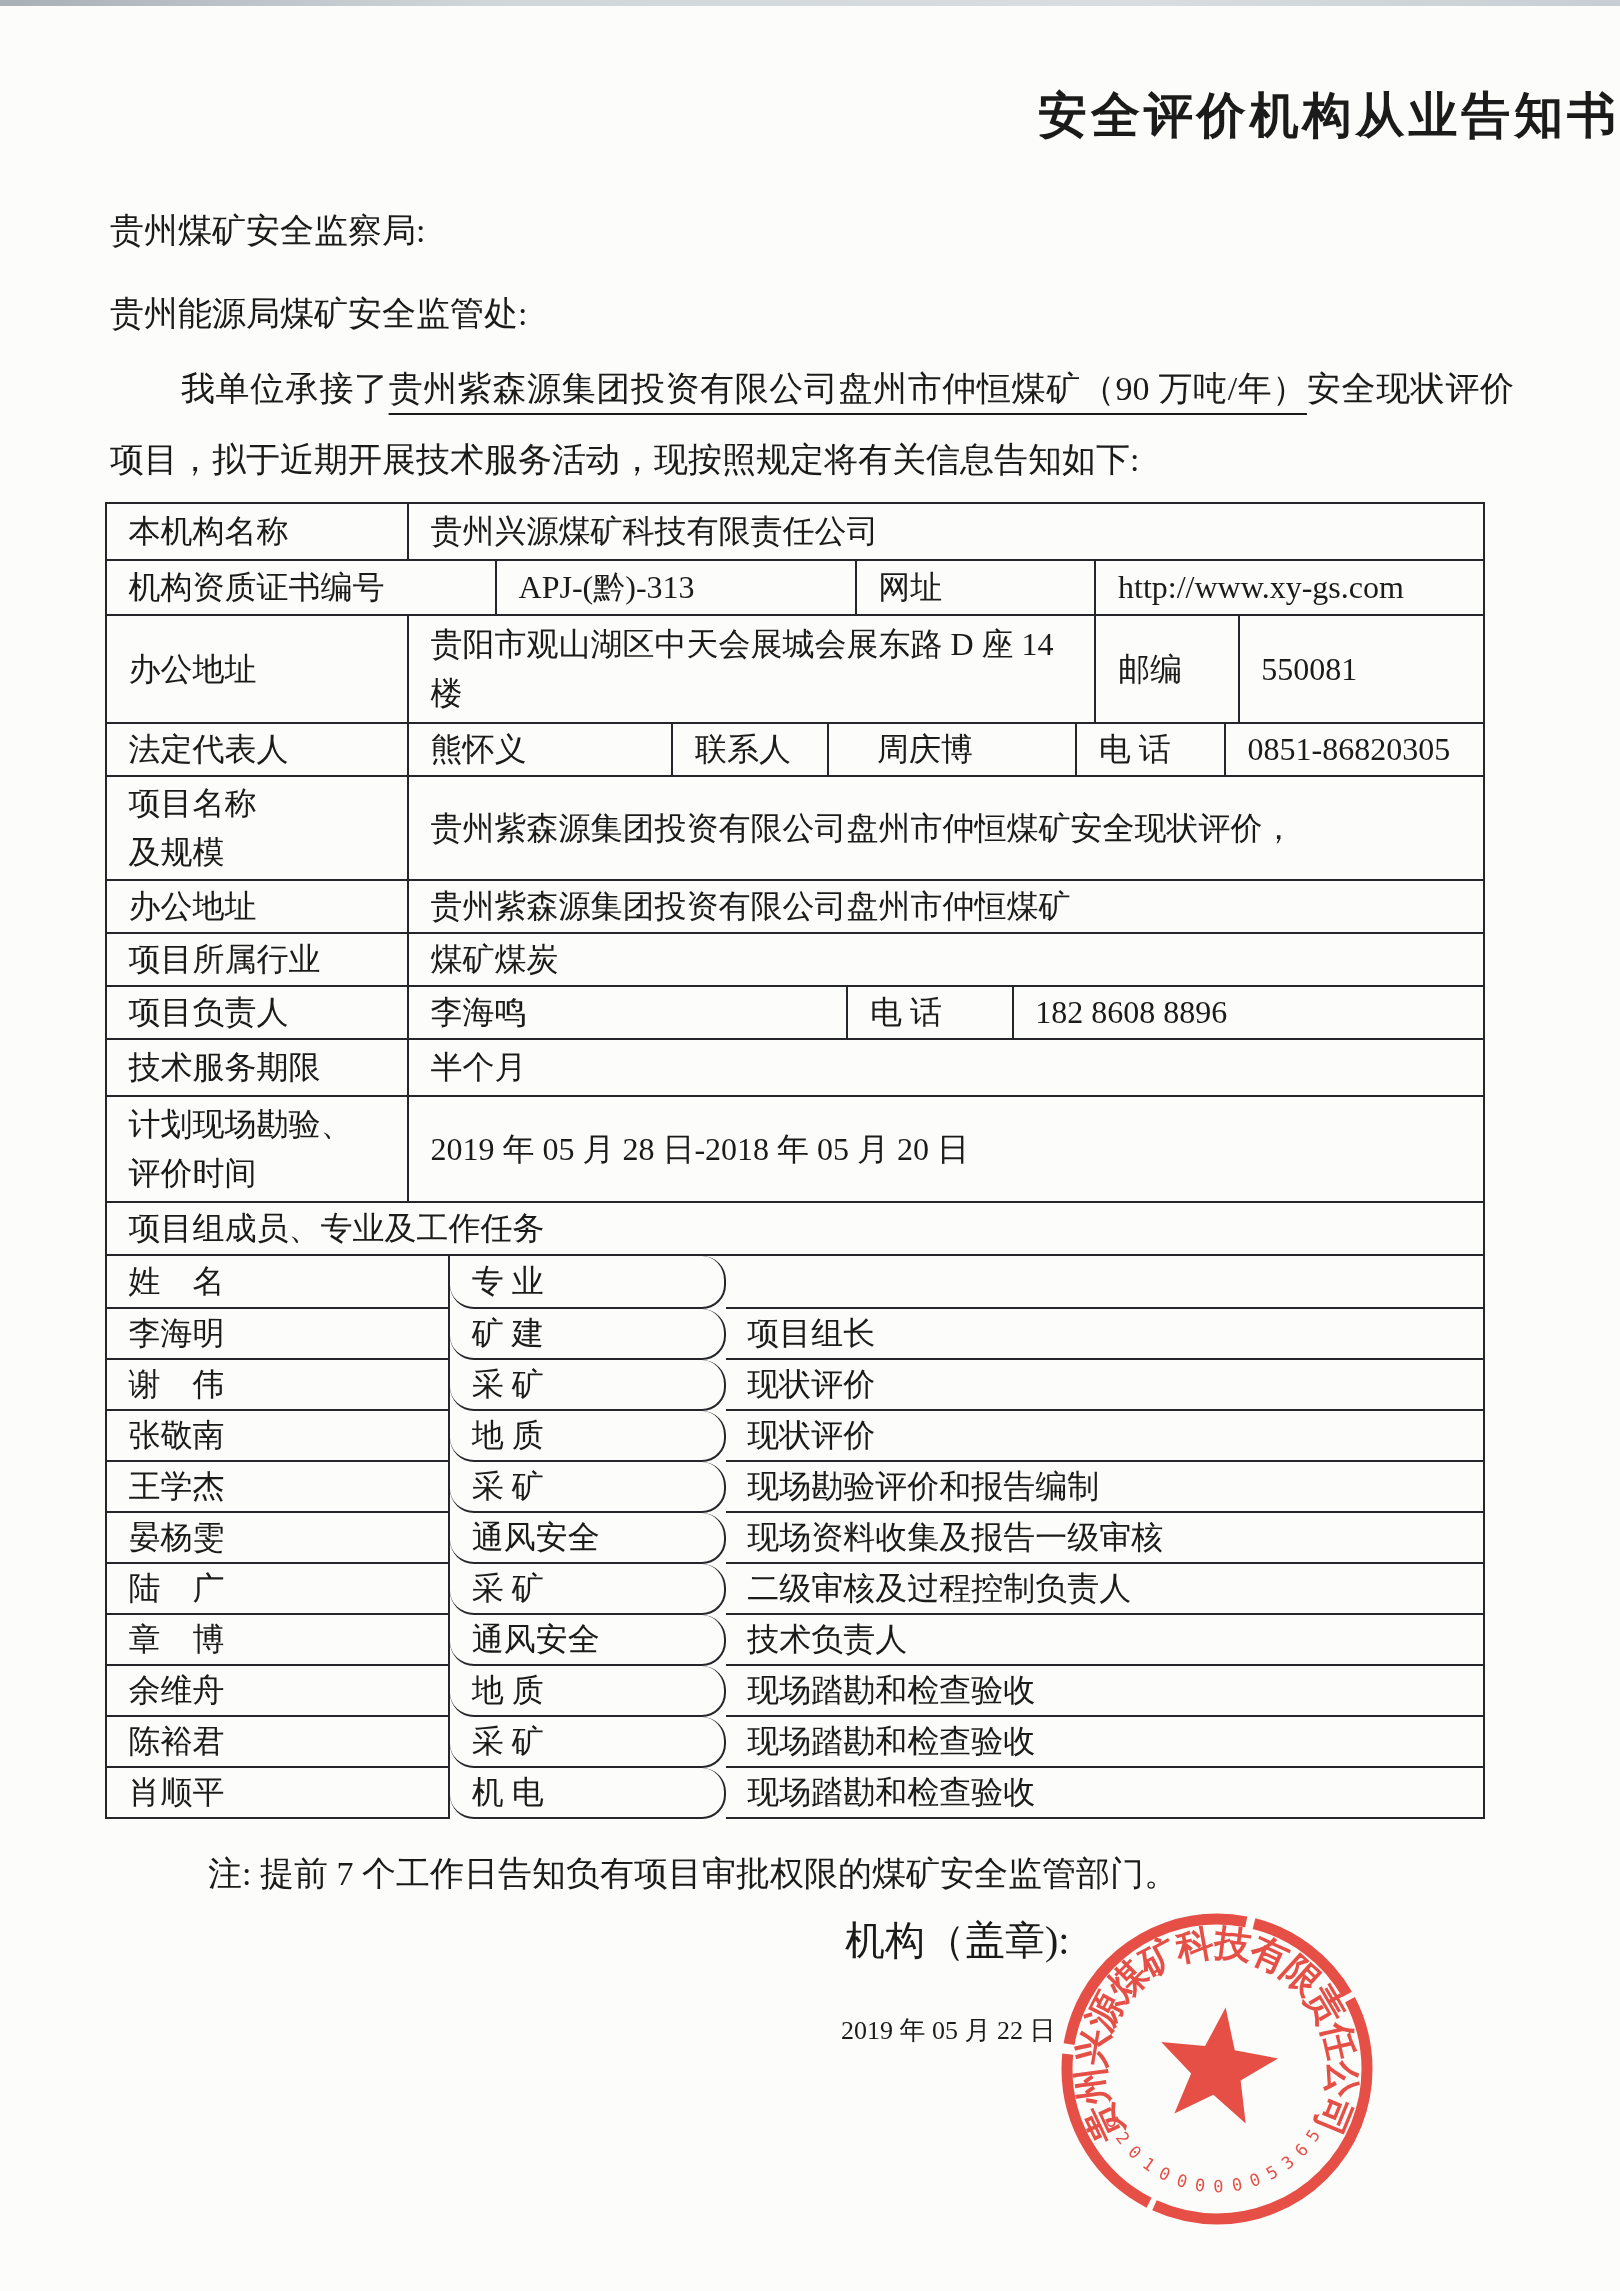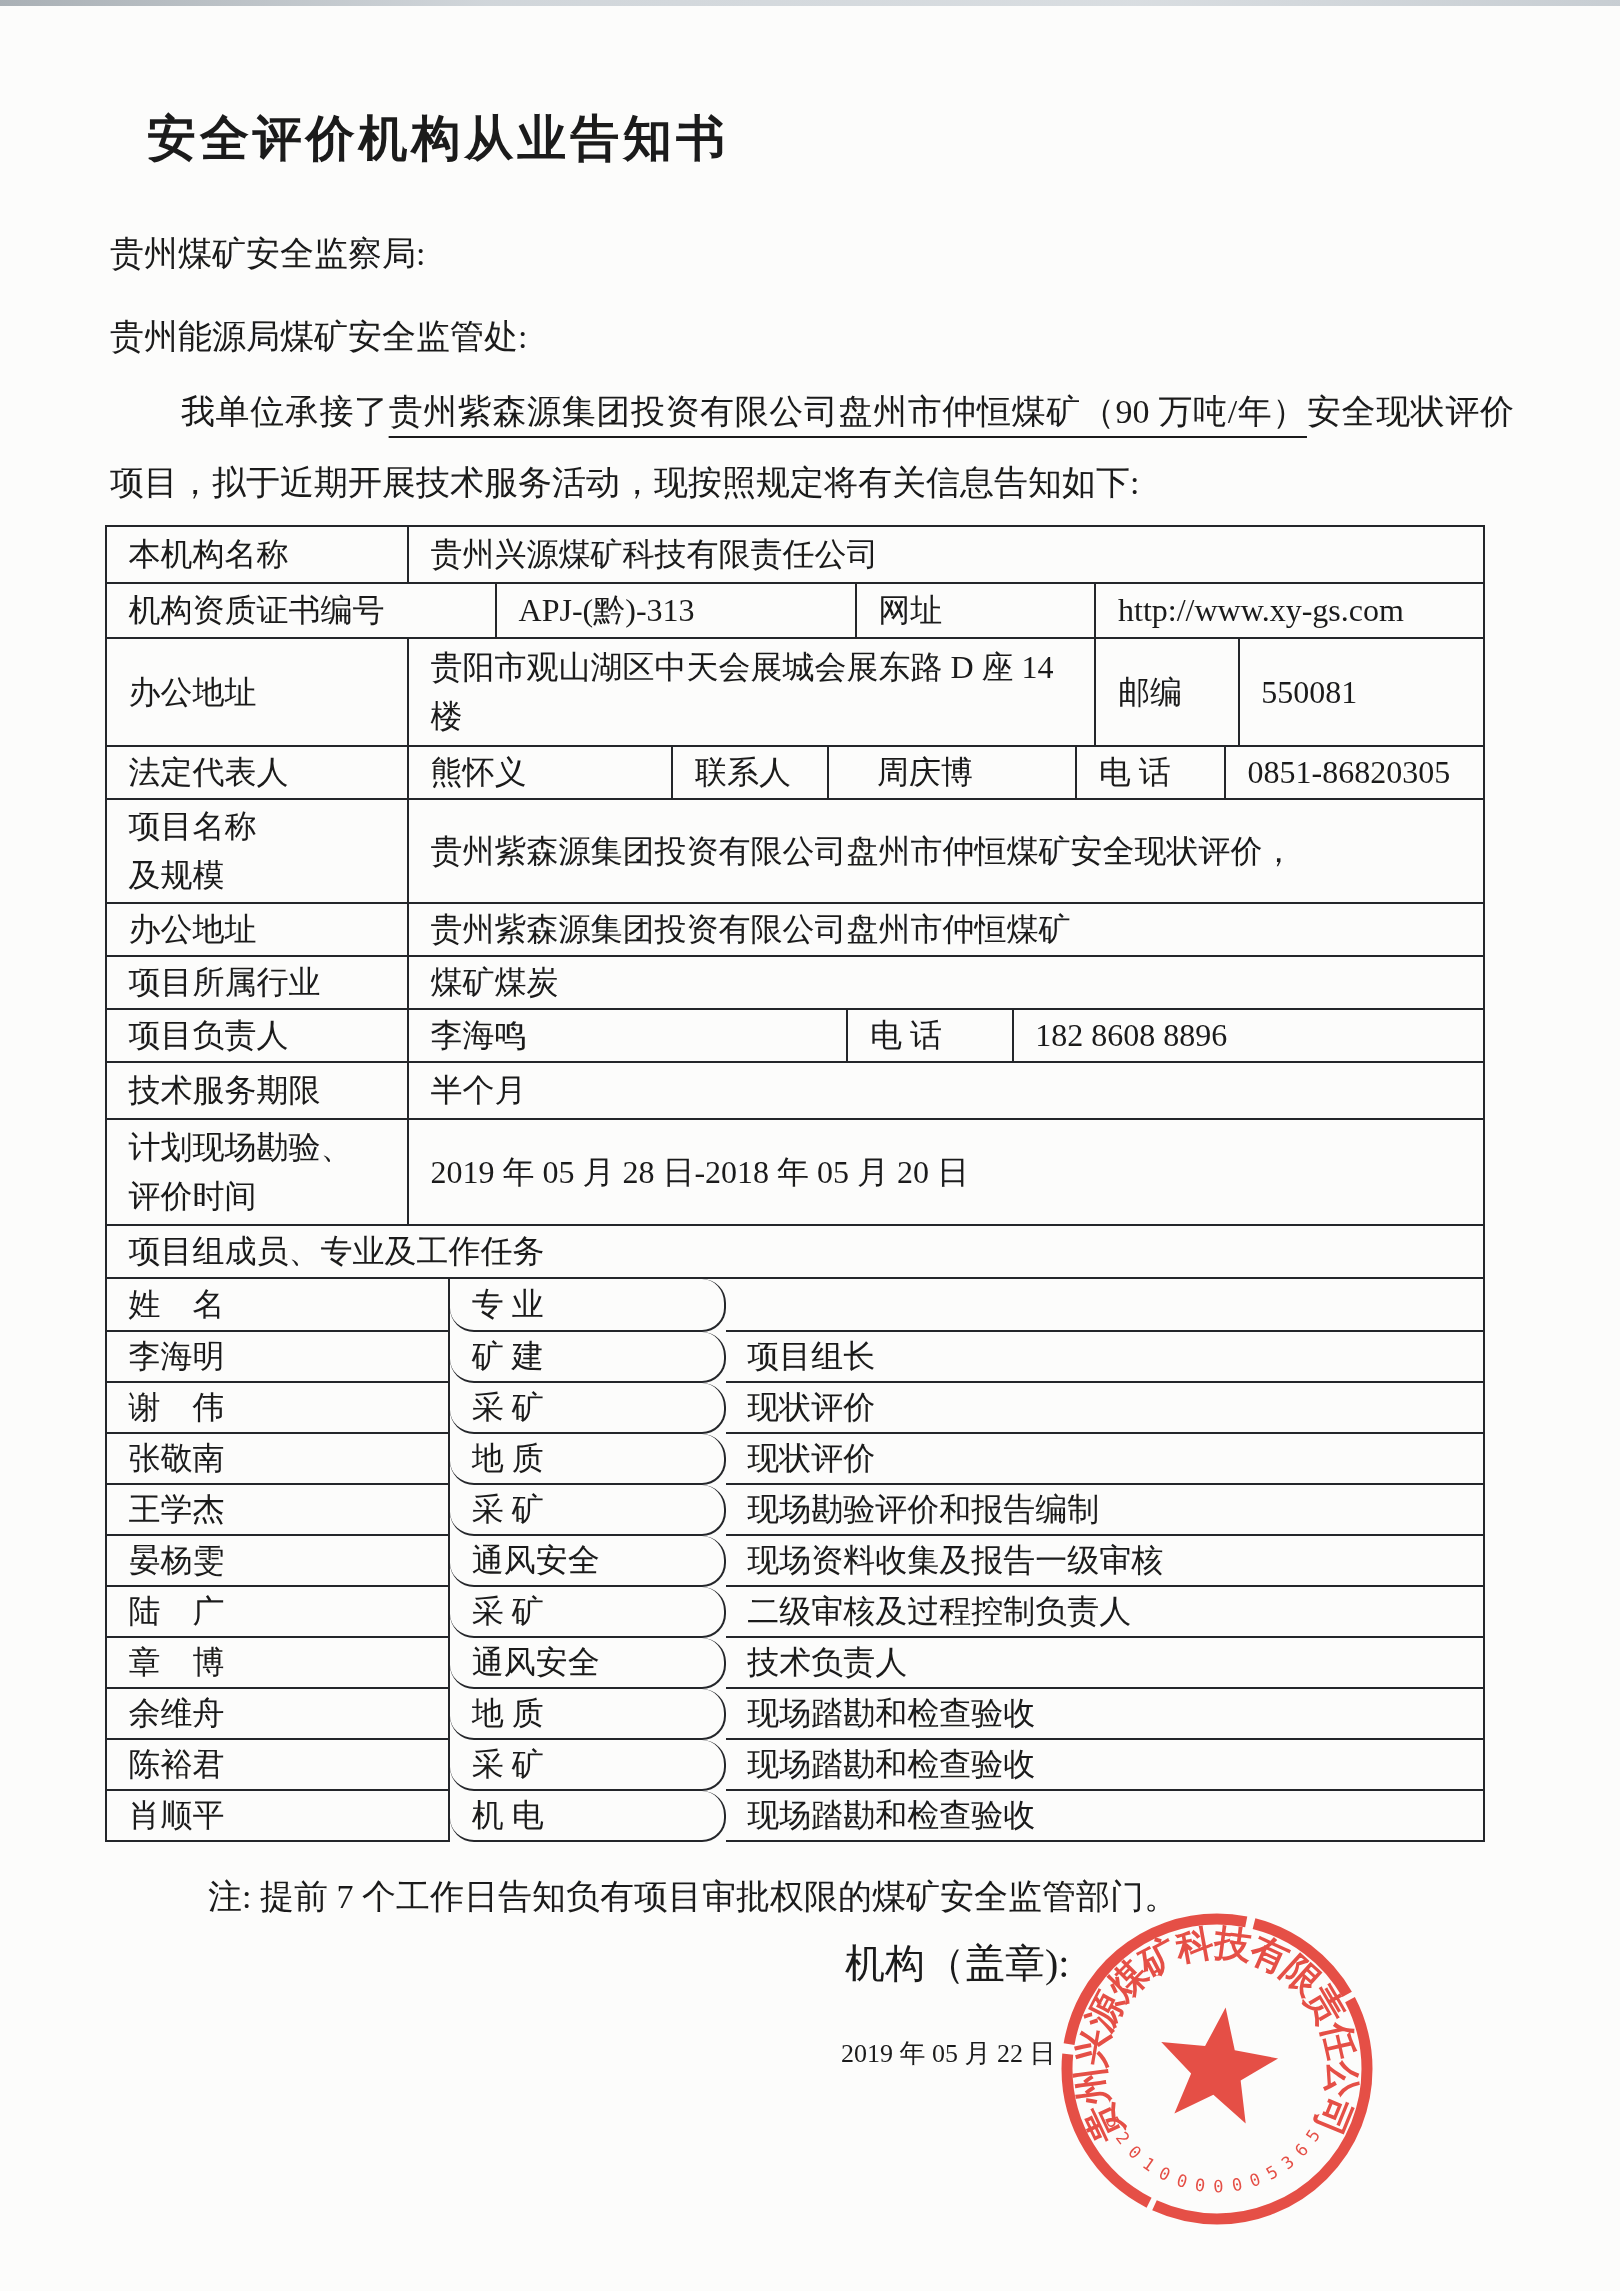--- a/index.html
+++ b/index.html
@@ -11,23 +11,23 @@
     font-family:"Liberation Serif","DejaVu Serif",serif;
     color:#1b1b1b;
     overflow:hidden;
   }
   .scan-top{
     position:absolute;top:0;left:0;width:100%;height:5.9px;
     background:linear-gradient(to right,#8e979e,#c2c9cf 30%,#cdd3d8 70%,#b6bec5);
     opacity:.75;
   }
   .doc-title{
-    padding-top:112px;
+    padding-top:89px;
     padding-left:147px;
-    text-align:left;
+    text-align:right;
     font-family:"Liberation Sans","DejaVu Sans",sans-serif;
     font-size:49px;line-height:53px;
     font-weight:bold;letter-spacing:3.9px;
   }
   .salute{margin-left:110px;font-size:34px;line-height:39px;}
   .salute-1{margin-top:69px;}
   .salute-2{margin-top:44px;}
   .intro{
     margin:19.6px 106px 0 110px;
     font-size:34px;line-height:71px;

